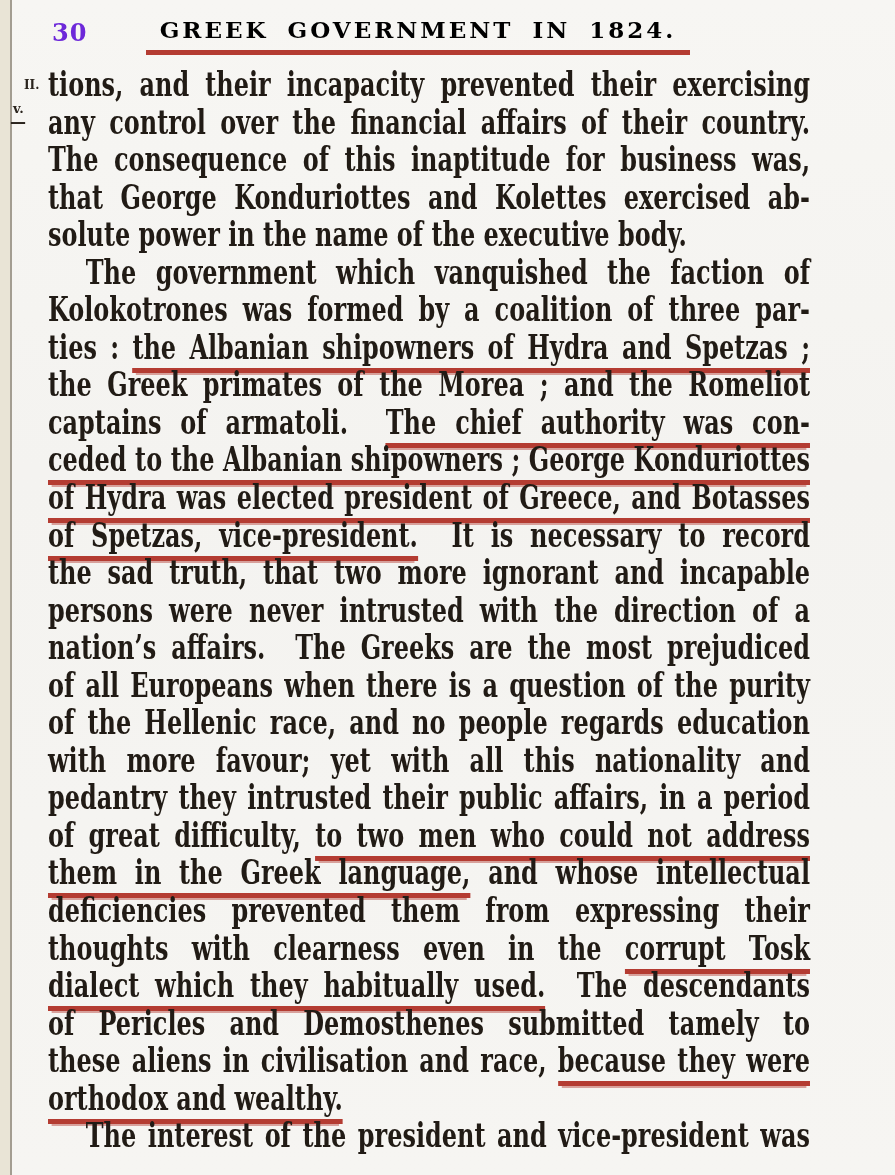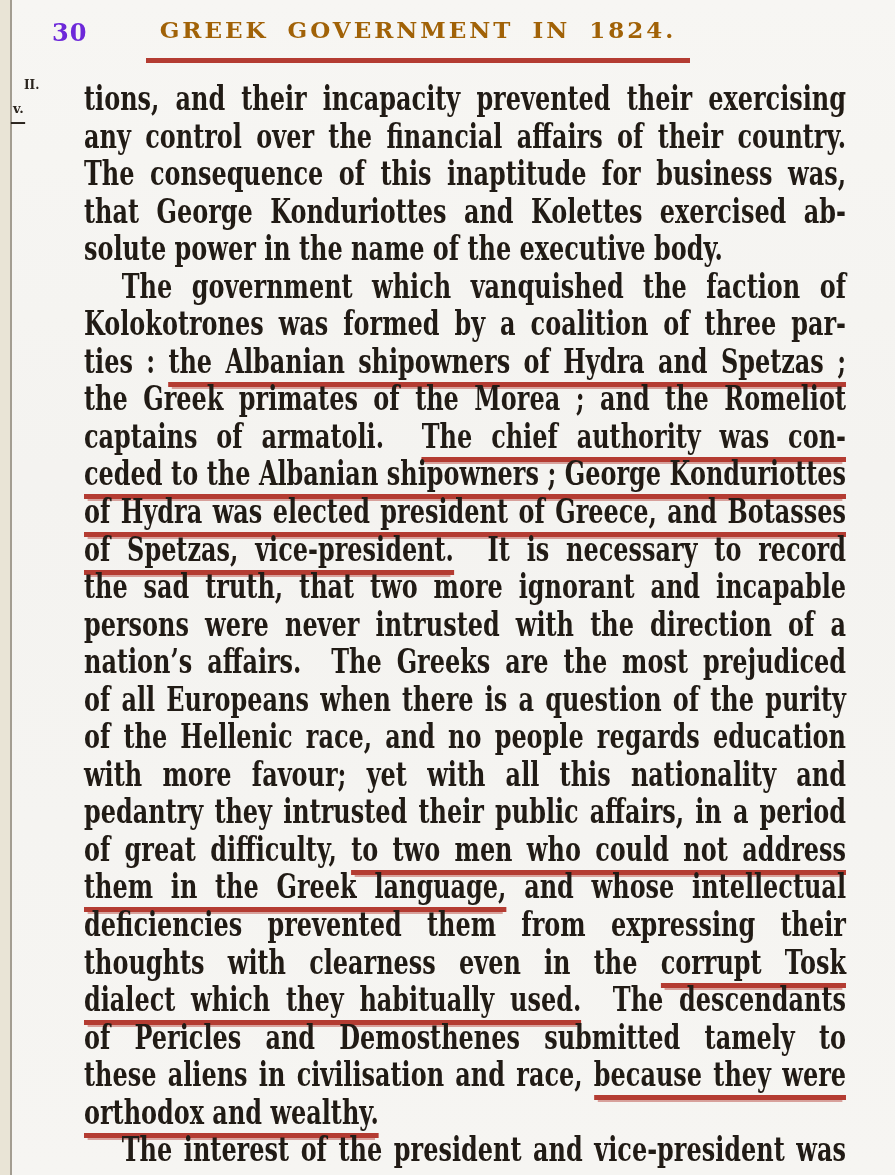--- a/index.html
+++ b/index.html
@@ -16,31 +16,31 @@
     position:absolute;left:12px;top:0;right:0;bottom:0;
     background:linear-gradient(180deg,#f7f6f3 0%,#f4f3f0 40%,#f6f5f2 100%);
   }
   .header{position:absolute;left:12px;top:16px;width:812px;text-align:center;}
   .page-number{
     position:absolute;left:52px;top:18px;
     font-size:24px;font-weight:700;color:#6d28d9;letter-spacing:1px;
   }
   .header-title{
     display:inline-block;
-    font-size:23px;font-weight:700;color:#a16207;
+    font-size:23px;font-weight:700;color:#000000;
     letter-spacing:3px;word-spacing:8px;
-    padding:0 14px 15px 14px;
+    padding:0 14px 7px 14px;
     border-bottom:5px solid #b43c32;
   }
   .marginalia{position:absolute;color:#2a241d;font-weight:700;}
   .marg-1{left:24px;top:78px;font-size:12px;}
   .marg-2{left:13px;top:101px;font-size:13px;}
   .marg-3{left:10px;top:113px;font-size:16px;}
   .text-block{
-    position:absolute;left:48px;top:80px;width:762px;margin-left:36px;
+    position:absolute;left:48px;top:66px;width:762px;
   }
   .scaler{
     width:1050px;
     transform:scaleX(0.7257);
     transform-origin:left top;
     font-size:33px;line-height:37.55px;font-weight:700;color:#211b15;
   }
   .line{
     height:37.55px;
     text-align:justify;

